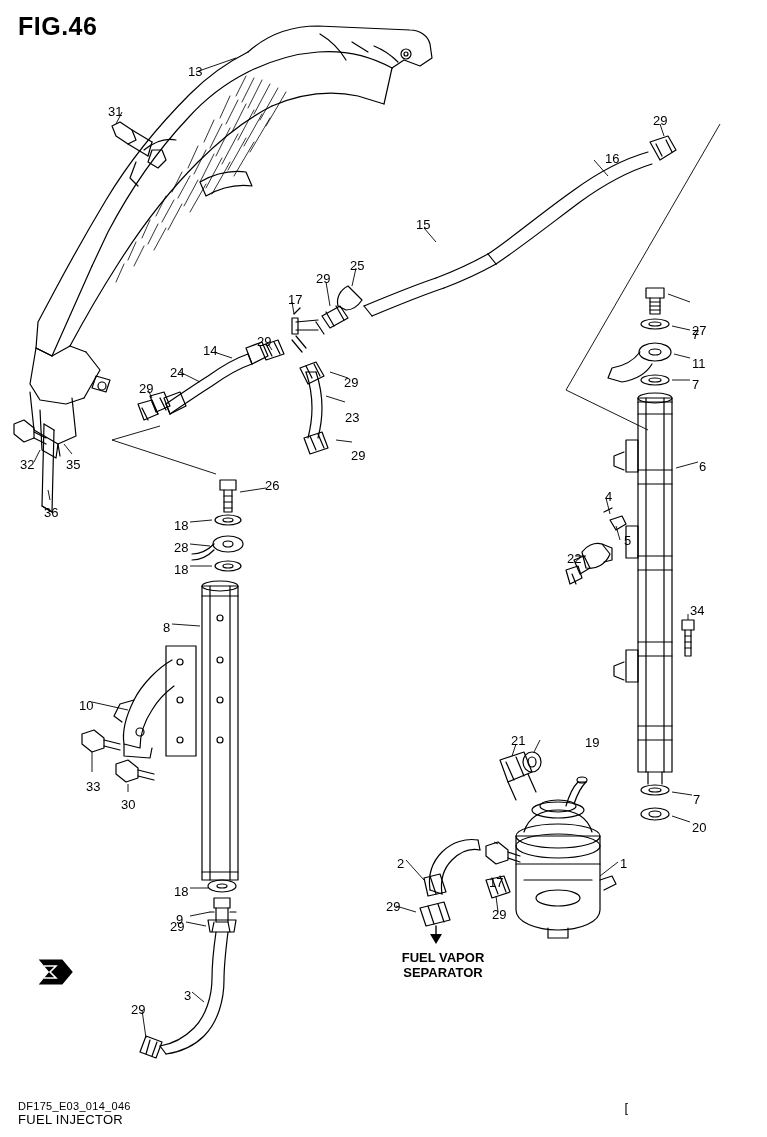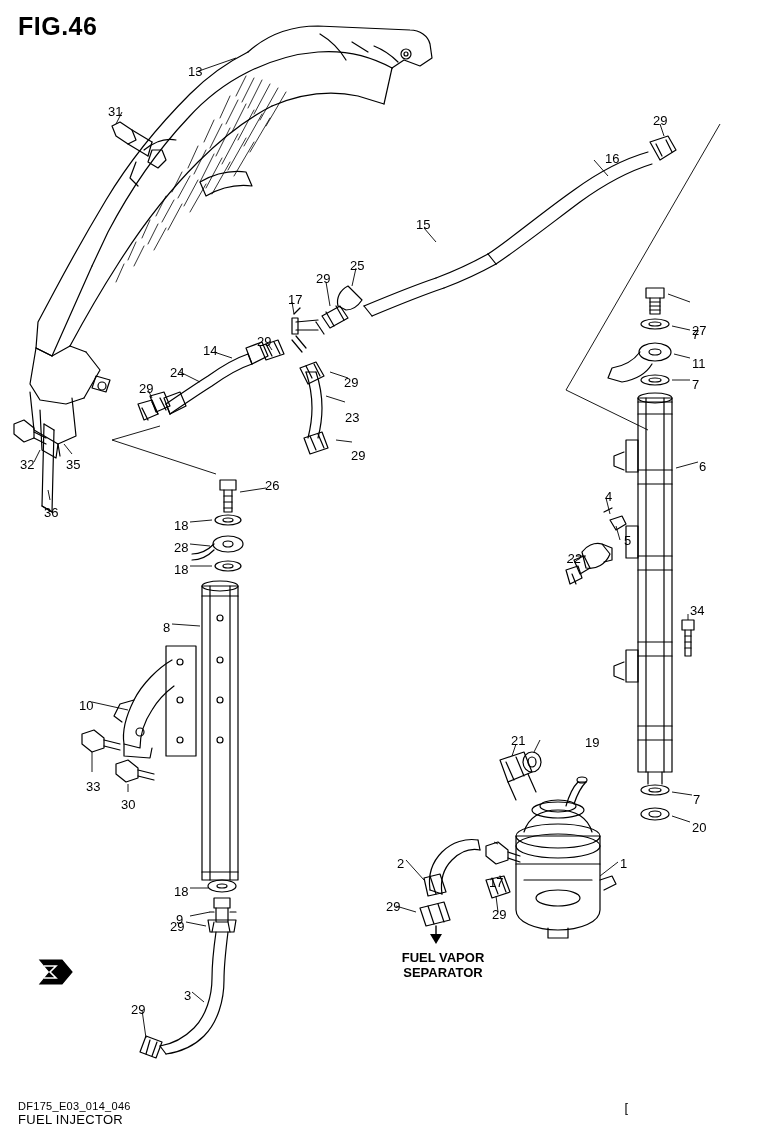--- a/index.html
+++ b/index.html
@@ -458,21 +458,21 @@
   <div class="callout" style="left:20px; top:458px;">32</div>
   <div class="callout" style="left:66px; top:458px;text-align:right;">35</div>
   <div class="callout" style="left:44px; top:506px;">36</div>
   <div class="callout" style="left:351px; top:449px;">29</div>
   <div class="callout" style="left:699px; top:460px;">6</div>
   <div class="callout" style="left:265px; top:479px;">26</div>
   <div class="callout" style="left:605px; top:490px;">4</div>
   <div class="callout" style="left:174px; top:519px;">18</div>
   <div class="callout" style="left:624px; top:534px;">5</div>
   <div class="callout" style="left:174px; top:541px;">28</div>
-  <div class="callout" style="left:567px; top:552px;font-style:italic;">22</div>
+  <div class="callout" style="left:567px; top:552px;">22</div>
   <div class="callout" style="left:174px; top:563px;">18</div>
   <div class="callout" style="left:163px; top:621px;">8</div>
   <div class="callout" style="left:690px; top:604px;">34</div>
   <div class="callout" style="left:79px; top:699px;">10</div>
   <div class="callout" style="left:86px; top:780px;">33</div>
   <div class="callout" style="left:121px; top:798px;">30</div>
   <div class="callout" style="left:511px; top:734px;">21</div>
   <div class="callout" style="left:537px; top:736px;margin-left:48px;">19</div>
   <div class="callout" style="left:693px; top:793px;">7</div>
   <div class="callout" style="left:692px; top:821px;">20</div>

